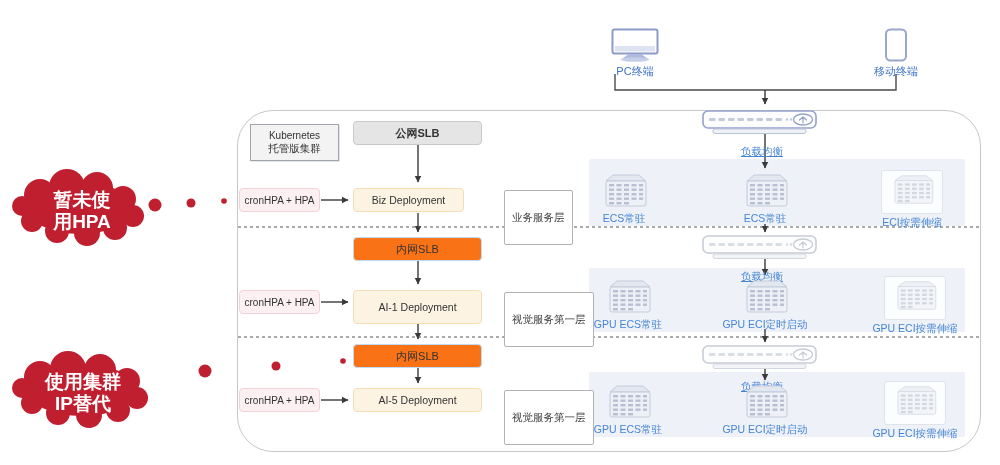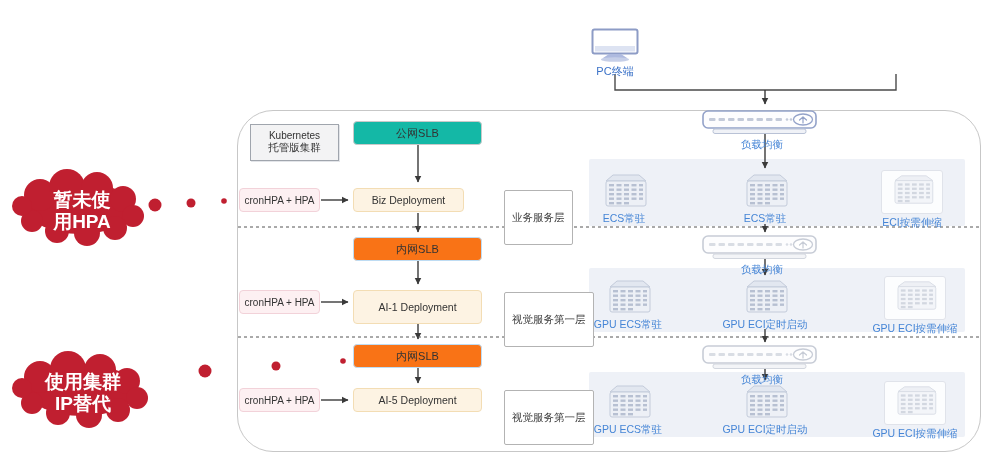--- a/index.html
+++ b/index.html
@@ -5,36 +5,36 @@
   html,body{margin:0;padding:0;background:#fff;}
   .canvas{position:relative;width:1000px;height:465px;background:#fff;overflow:hidden;
           font-family:"Liberation Sans","DejaVu Sans",sans-serif;}
   .abs{position:absolute;}
   .overlay{position:absolute;left:0;top:0;pointer-events:none;}
   .container{position:absolute;left:237px;top:110px;width:744px;height:342px;
              border:1.5px solid #c7c7c7;border-radius:36px;background:#fff;box-sizing:border-box;}
   .panel{position:absolute;background:#eef1f7;border-radius:2px;}
   .box{position:absolute;box-sizing:border-box;display:flex;align-items:center;justify-content:center;
        border-radius:4px;border:1px solid transparent;font-size:11px;color:#333;white-space:nowrap;}
-  .slb-public{background:#14b8a6;border-color:#c9c9c9;}
+  .slb-public{background:#e5e5e5;border-color:#c9c9c9;font-weight:bold;}
   .slb-internal{background:#f97316;border-color:#bedcf3;}
   .hpa{background:#fdf0f2;border-color:#f2d2d9;font-size:10px;}
   .deploy{background:#fdf3e3;border-color:#f3ddb4;font-size:10.5px;}
   .layer{position:absolute;display:flex;align-items:center;background:#fff;border:1px solid #b3b3b3;
          border-radius:2px;font-size:10.5px;color:#3c3c3c;height:21px;padding:16px 7px;white-space:nowrap;}
   .k8s{position:absolute;left:250px;top:124px;width:87px;height:35px;background:#f3f3f4;
        border:1px solid #a0a5ad;box-shadow:1px 1px 0 #e3e5e9;display:flex;flex-direction:column;
        align-items:center;justify-content:center;color:#333;line-height:1.25;}
-  .k8s .l1{font-size:10px;} .k8s .l2{font-size:10.5px;font-family:Liberation Mono, monospace;}
+  .k8s .l1{font-size:10px;} .k8s .l2{font-size:10.5px;}
   .blue{color:#4585d6;font-size:10.5px;text-align:center;white-space:nowrap;}
   .term{position:absolute;display:flex;flex-direction:column;align-items:center;gap:2px;}
   .term .blue{color:#3b72c8;font-size:11px;}
   .node{position:absolute;width:110px;display:flex;flex-direction:column;align-items:center;gap:2px;}
   .lb-block{position:absolute;width:120px;display:flex;flex-direction:column;align-items:center;}
-  .lb-block .blue{margin-top:2px;}
+  .lb-block .blue{margin-top:9px;text-decoration:underline;}
   .eci-frame{border:1px solid #e0e3ea;background:#fcfdfe;border-radius:3px;padding:2px 4px;}
   
   .lb-body{fill:#fdfdfe;stroke:#93a2c9;stroke-width:1.6;}
   .lb-base{fill:#f0f2f7;stroke:#b9c2d6;stroke-width:1;}
   .lb-dash rect,.lb-dot{fill:#c3cad9;}
   .lb-oval{fill:#fff;stroke:#93a2c9;stroke-width:1.3;}
   .lb-glyph{fill:none;stroke:#93a2c9;stroke-width:1.2;stroke-linecap:round;}
   .lb-gray .lb-body,.lb-gray .lb-oval{stroke:#c7ccd6;}
   .lb-gray .lb-glyph{stroke:#c7ccd6;}
   .lb-gray .lb-dash rect,.lb-gray .lb-dot{fill:#d9dde4;}
@@ -95,30 +95,36 @@
     <line class="sep" x1="238" y1="337" x2="980" y2="337"></line>
 
     <circle class="dot" cx="155" cy="205" r="6.5"></circle>
     <circle class="dot" cx="191" cy="203" r="4.5"></circle>
     <circle class="dot" cx="224" cy="201" r="2.8"></circle>
     <circle class="dot" cx="205" cy="371" r="6.5"></circle>
     <circle class="dot" cx="276" cy="366" r="4.5"></circle>
     <circle class="dot" cx="343" cy="361" r="2.8"></circle>
   </svg>
 
-  <div class="term" style="left:589px;top:28px;width:52px">
+  <div class="term" style="left:609px;top:28px;width:52px">
     <svg width="48" height="34" viewBox="0 0 48 34">
       <rect x="1.5" y="1.5" width="45" height="24" rx="2" fill="#fff" stroke="#8d9cc6" stroke-width="2"></rect>
       <rect x="4" y="18" width="40" height="5.5" fill="#dde3f2"></rect>
       <path d="M18 26 h12 l6 4 h-24 z" fill="#aebadf"></path>
       <ellipse cx="24" cy="31.5" rx="14" ry="2.3" fill="#c6cfe8"></ellipse>
     </svg>
     <div class="blue">PC终端</div>
   </div>
 
+  <div class="term" style="left:866px;top:28px;width:60px">
+    <svg width="24" height="34" viewBox="0 0 24 34">
+      <rect x="2" y="1.5" width="20" height="31" rx="4.5" fill="#fff" stroke="#98a6ce" stroke-width="2"></rect>
+    </svg>
+    <div class="blue">移动终端</div>
+  </div>
 
   <svg class="abs" style="left:4px;top:162px" width="152" height="88" viewBox="0 0 152 88">
     <g fill="#c01f30">
       <ellipse cx="76" cy="46" rx="52" ry="26"></ellipse>
       <circle cx="36" cy="33" r="16"></circle>
         <circle cx="63" cy="25" r="18"></circle>
       <circle cx="93" cy="26" r="16"></circle>
         <circle cx="119" cy="37" r="13"></circle>
       <circle cx="129" cy="54" r="11"></circle>
         <circle cx="111" cy="66" r="12"></circle>

